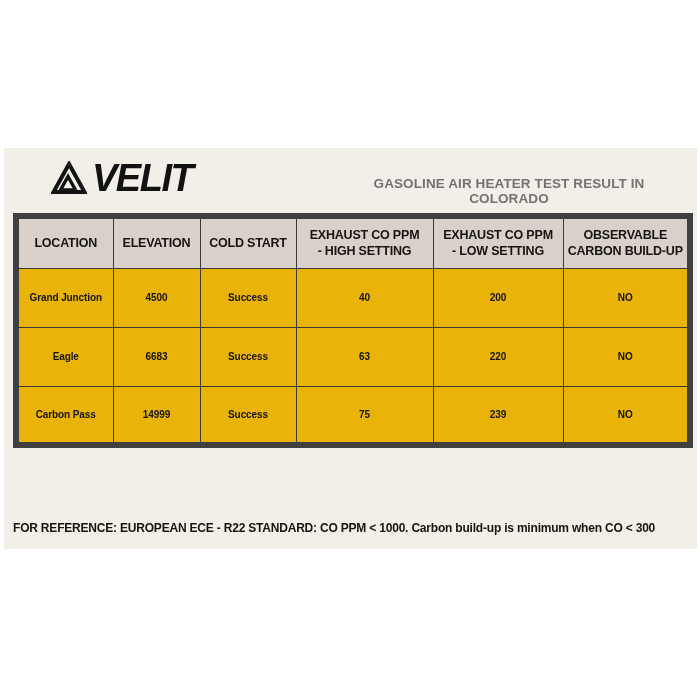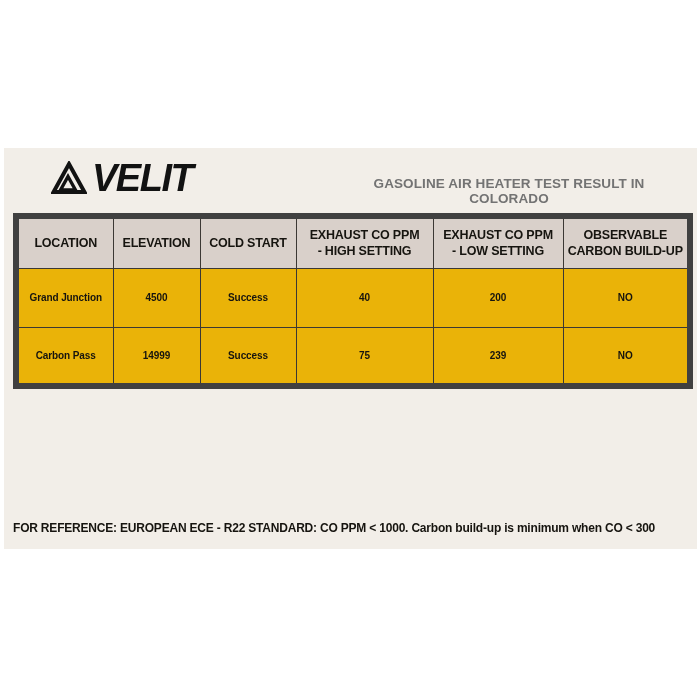--- a/index.html
+++ b/index.html
@@ -142,20 +142,28 @@
       <tbody>
         <tr>
           <td>Grand Junction</td>
           <td>4500</td>
           <td>Success</td>
           <td>40</td>
           <td>200</td>
           <td>NO</td>
         </tr>
         <tr>
+          <td>Eagle</td>
+          <td>6683</td>
+          <td>Success</td>
+          <td>63</td>
+          <td>220</td>
+          <td>NO</td>
+        </tr>
+        <tr>
           <td>Carbon Pass</td>
           <td>14999</td>
           <td>Success</td>
           <td>75</td>
           <td>239</td>
           <td>NO</td>
         </tr>
       </tbody>
     </table>
 

